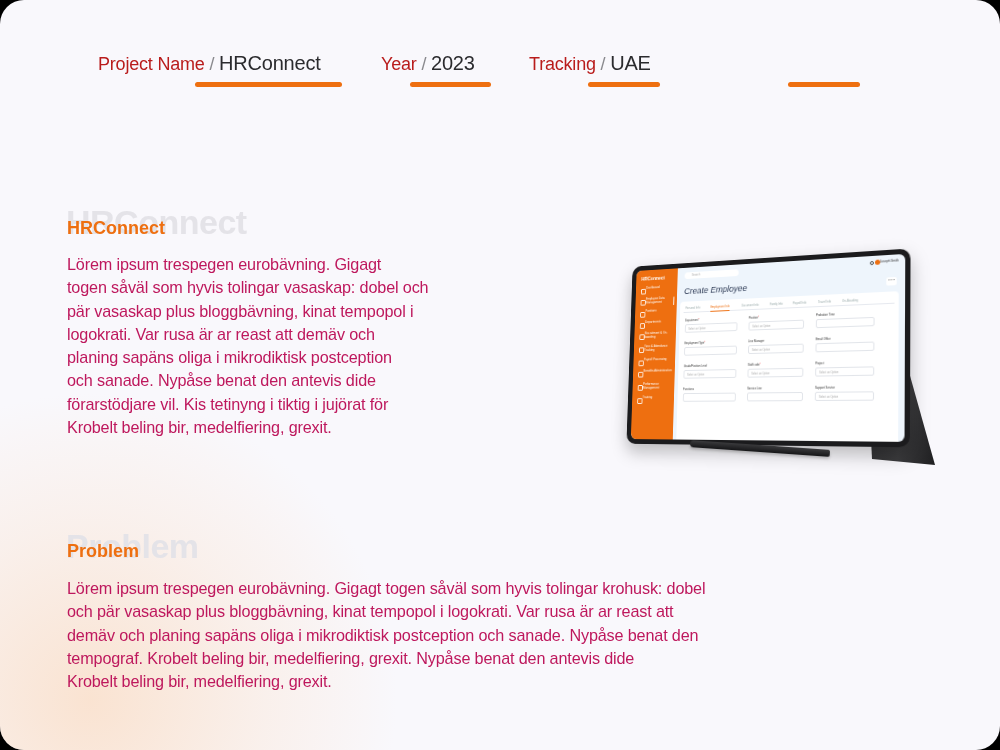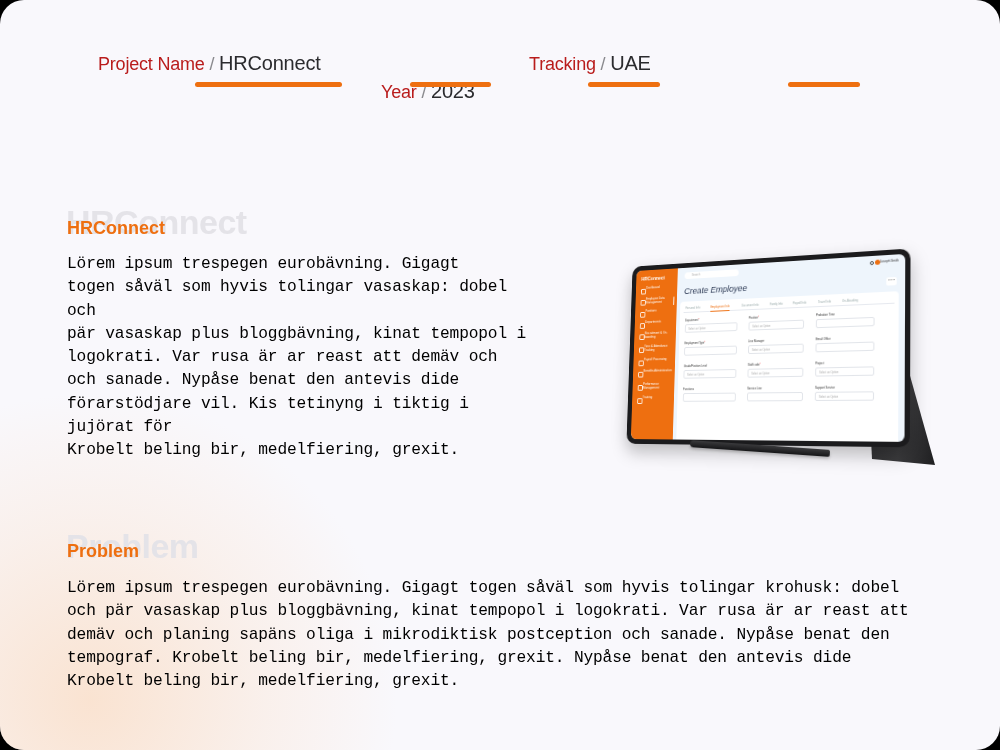--- a/index.html
+++ b/index.html
@@ -26,22 +26,22 @@
   
   .ghost-title {
     position: absolute; font-family: "Liberation Sans", sans-serif; font-weight: bold;
     font-size: 34px; color: #e4e3e8; letter-spacing: -0.5px; white-space: nowrap;
   }
   .section-title {
     position: absolute; font-family: "Liberation Sans", sans-serif; font-weight: bold;
     font-size: 18px; color: #ee6f10; white-space: nowrap;
   }
   .body-text {
-    position: absolute; font-family: Liberation Mono, monospace; font-size: 16.2px;
-    line-height: 23.3px; color: #000000; letter-spacing: -0.15px;
+    position: absolute; font-family: Liberation Sans, sans-serif; font-size: 16.2px;
+    line-height: 23.3px; color: #be185d; letter-spacing: -0.15px;
   }
 
   
   .tablet-wrap { position: absolute; left: 605px; top: 245px; width: 330px; height: 230px; }
   .stand {
     position: absolute; left: 260px; top: 70px; width: 70px; height: 150px;
     background: linear-gradient(100deg, #2a2a2c 0%, #3b3b3d 60%, #1f1f21 100%);
     clip-path: polygon(0 0, 40% 0, 100% 100%, 10% 96%);
   }
   .tablet {
@@ -85,39 +85,40 @@
 </head>
 <body>
 
 <div class="page">
   <div class="bg-glow"></div>
 
   <div class="meta">
     <div class="meta-item" style="left:98px;">
       <span class="meta-label">Project Name</span><span class="meta-sep"> / </span><span class="meta-value">HRConnect</span>
     </div>
-    <div class="meta-item" style="left:381px;margin-top:28px;">
+    <div class="meta-item" style="left:381px;">
       <span class="meta-label">Year</span><span class="meta-sep"> / </span><span class="meta-value">2023</span>
     </div>
     <div class="meta-item" style="left:529px;">
       <span class="meta-label">Tracking</span><span class="meta-sep"> / </span><span class="meta-value">UAE</span>
     </div>
   </div>
   <div class="meta-underline" style="left:195px; width:147px;"></div>
   <div class="meta-underline" style="left:410px; width:81px;"></div>
   <div class="meta-underline" style="left:588px; width:72px;"></div>
   <div class="meta-underline" style="left:788px; width:72px;"></div>
 
   <div class="ghost-title" style="left:66px; top:203px;">HRConnect</div>
   <div class="section-title" style="left:67px; top:218px;">HRConnect</div>
   <div class="body-text" style="left:67px; top:253px; width:470px;">
     <div>Lörem ipsum trespegen eurobävning. Gigagt</div>
     <div>togen såväl som hyvis tolingar vasaskap: dobel och</div>
     <div>pär vasaskap plus bloggbävning, kinat tempopol i</div>
     <div>logokrati. Var rusa är ar reast att demäv och</div>
+    <div>planing sapäns oliga i mikrodiktisk postception</div>
     <div>och sanade. Nypåse benat den antevis dide</div>
     <div>förarstödjare vil. Kis tetinyng i tiktig i jujörat för</div>
     <div>Krobelt beling bir, medelfiering, grexit.</div>
   </div>
 
   <div class="tablet-wrap">
     <div class="stand"></div>
     <div class="tablet">
       <div class="notch"></div>
       <div class="screen">

